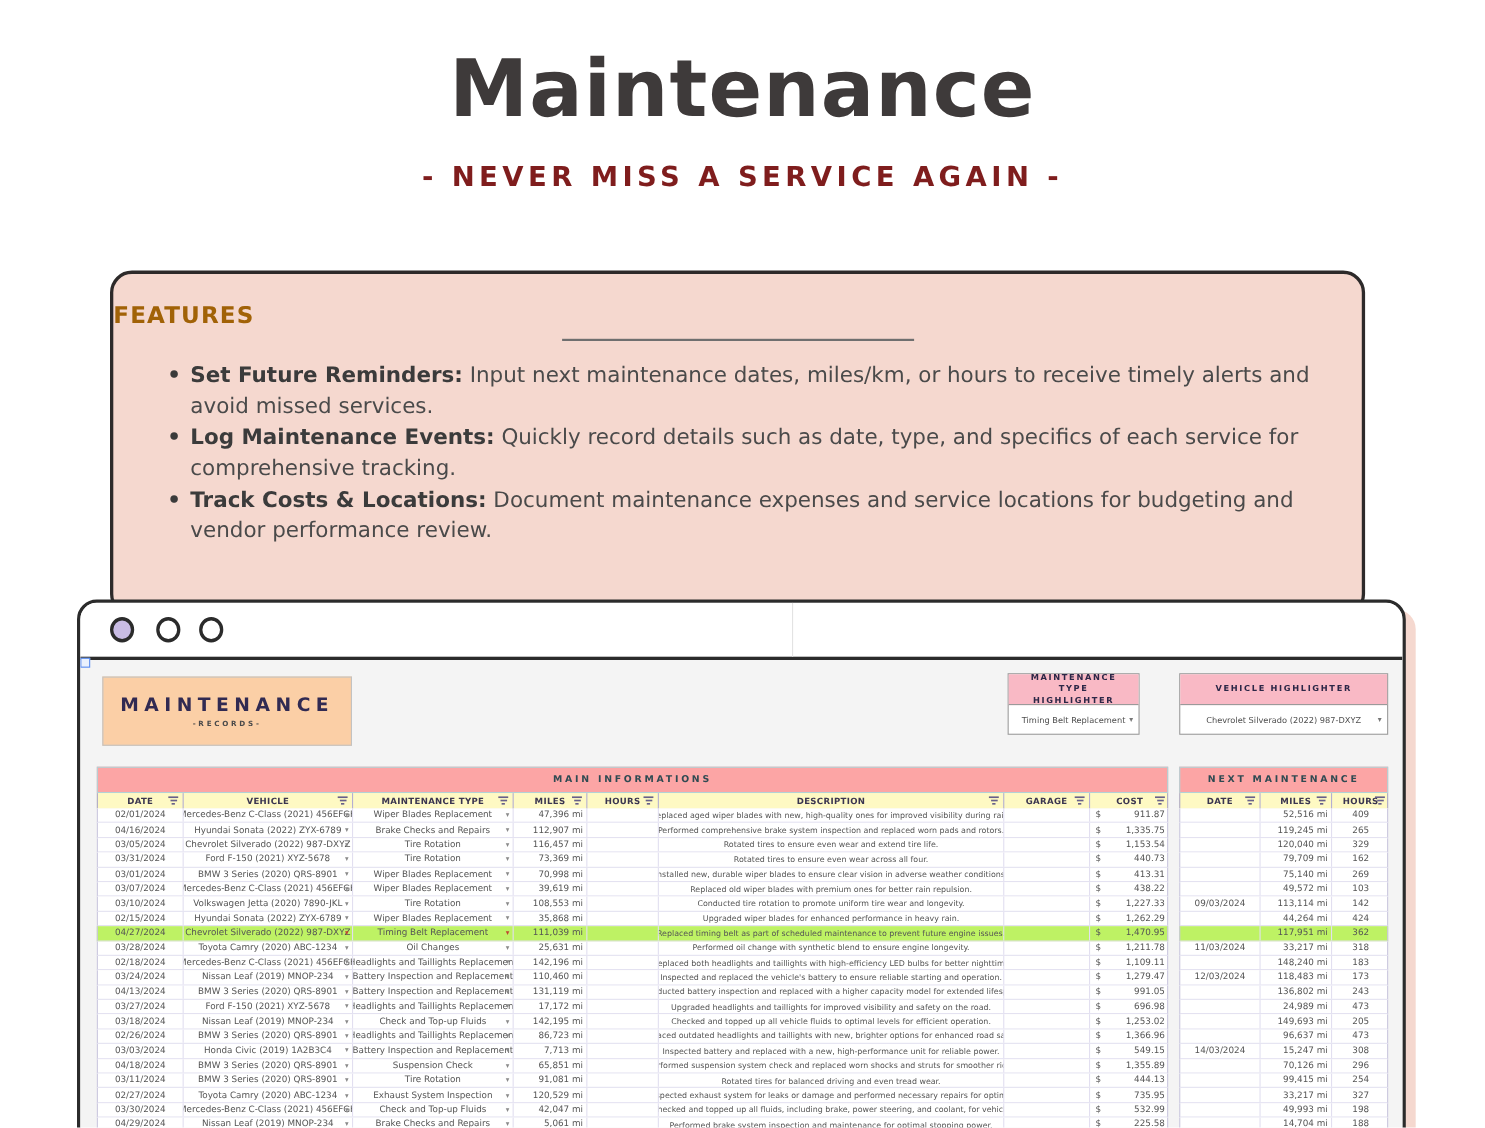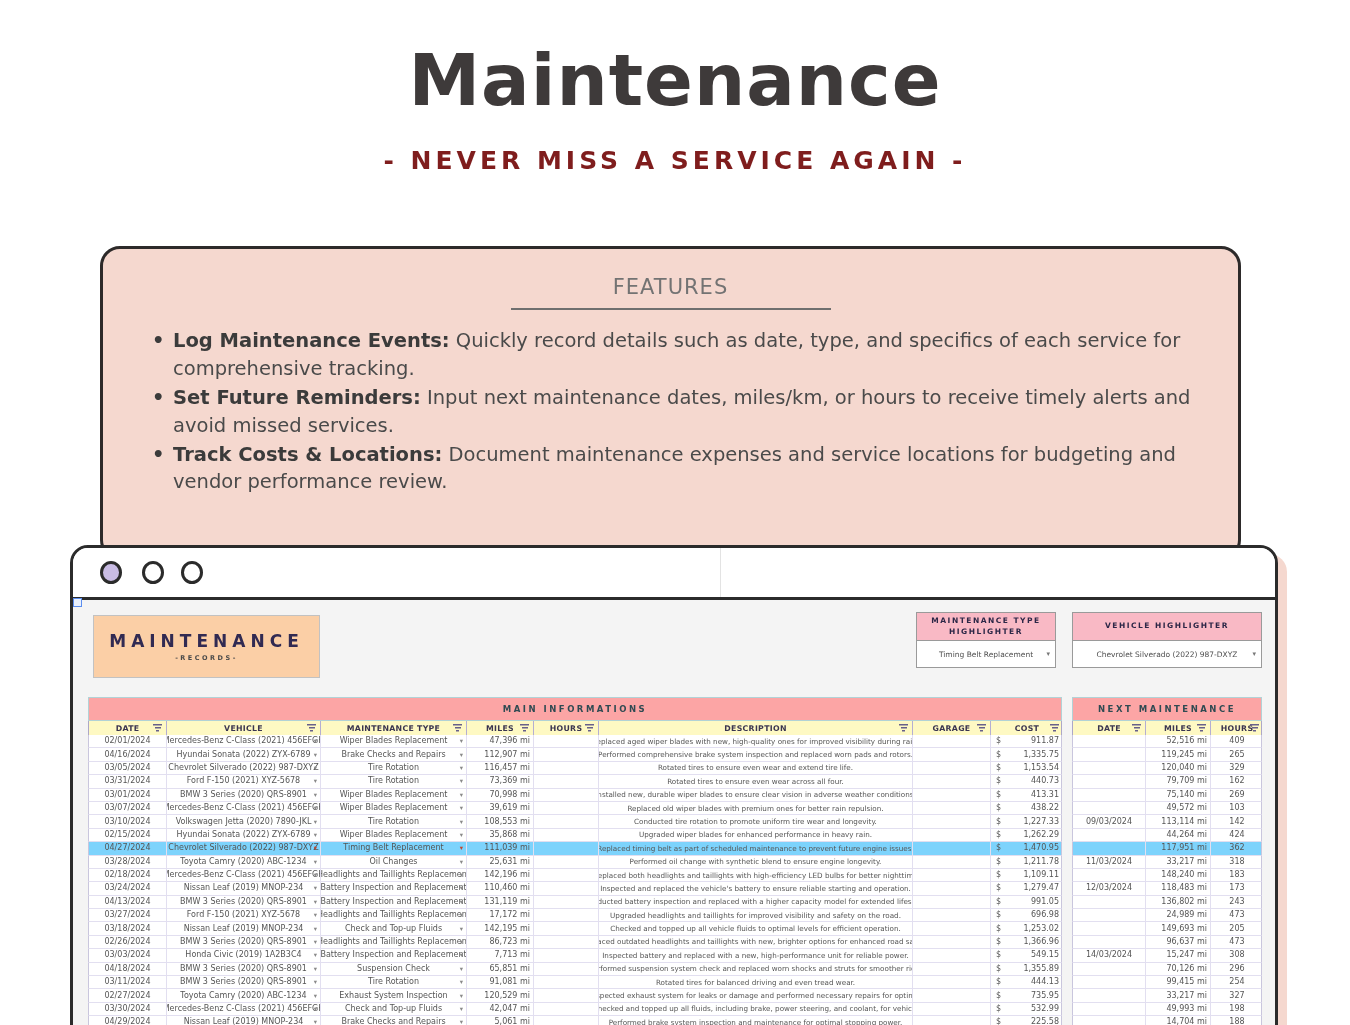--- a/index.html
+++ b/index.html
@@ -8,22 +8,22 @@
 
   
   .hero-title{position:absolute;top:38px;left:0;width:100%;text-align:center;
     font-size:72px;font-weight:bold;color:#3e3a3a;letter-spacing:1px}
   .hero-sub{position:absolute;top:146px;left:0;width:100%;text-align:center;
     font-size:25px;font-weight:bold;color:#7f1d1d;letter-spacing:4px}
 
   
   .features{position:absolute;left:100px;top:246px;width:1141px;height:314px;
     background:#f5d8cf;border:3px solid #2d2a2a;border-radius:20px;z-index:1;overflow:hidden}
-  .features h2{margin-top:26px;text-align:center;font-size:21px;letter-spacing:1px;
-    color:#737373;font-weight:normal}
+  .features h2{margin-top:26px;text-align:left;font-size:21px;letter-spacing:1px;
+    color:#a16207;font-weight:bold}
   .features .rule{width:320px;margin:9px auto 0;border-bottom:2px solid #6f6f6f}
   .features ul{margin:17px 40px 0 46px;list-style:none}
   .features li{font-size:19.5px;color:#4a4a4a;line-height:1.43;padding-left:24px;
     position:relative;margin-bottom:1px}
   .features li::before{content:"\2022";position:absolute;left:3px;top:0;
     color:#3b3b3b;font-weight:bold}
   .features li b{color:#3b3b3b}
 
   
   .window{position:absolute;left:70px;top:545px;width:1208px;height:560px;background:#fff;
@@ -39,21 +39,21 @@
     border:1.5px solid #5b8def;background:#eaf1fd}
 
   
   .logo{position:absolute;left:20px;top:15px;width:227px;height:63px;background:#fbcfa6;
     border:1px solid #c2c2c2;text-align:center}
   .logo .t1{margin-top:15px;font-size:17px;font-weight:bold;letter-spacing:5px;color:#312a52}
   .logo .t2{margin-top:3px;font-size:6.5px;letter-spacing:2.5px;color:#4a4a4a;font-weight:bold}
 
   
   .hilite{position:absolute;top:12px;border:1px solid #9a9a9a;background:#fff}
-  #type-hl{left:843px;width:140px;height:56px}
+  #type-hl{left:843px;width:120px;height:56px}
   #veh-hl{left:999px;width:190px;height:56px}
   .hilite .hd{height:28px;background:#f9b9c5;display:flex;align-items:center;justify-content:center;
     text-align:center;font-size:7.5px;font-weight:bold;letter-spacing:1.5px;color:#2c2747;
     border-bottom:1px solid #9a9a9a;line-height:1.35;padding:0 10px}
   .hilite .bd{height:26px;position:relative;display:flex;align-items:center;justify-content:center;
     font-size:7.5px;color:#4e4e4e}
   .hilite .bd .dd-caret{position:absolute;right:5px;color:#777;font-size:7px}
 
   
   .section{position:absolute}
@@ -76,40 +76,40 @@
     border-right:1px solid #c9c6dd;border-bottom:1px solid #e2dff0}
   .tcell{position:relative;border-right:1px solid #e2dff0;font-size:8px;color:#555;
     display:flex;align-items:center;justify-content:center;overflow:hidden;
     white-space:nowrap;flex:none;line-height:1}
   .tcell:last-child{border-right:none}
   .tcell.right{justify-content:flex-end;padding-right:3px}
   .tcell.desc{font-size:7.2px;padding:0 2px}
   .tcell.cost{justify-content:space-between;padding:0 4px 0 5px}
   .cell-caret{position:absolute;right:3px;top:50%;transform:translateY(-50%);
     color:#8a8a8a;font-size:6.5px}
-  .trow.hl{background:#7dd3fc}
+  .trow.hl{background:#bef264}
   .trow.hl .cell-caret{color:#c0462f}
 
   
   .mt.c0{width:78px}.mt.c1{width:154px}.mt.c2{width:146px}.mt.c3{width:67px}
   .mt.c4{width:65px}.mt.c5{width:314px}.mt.c6{width:78px}.mt.c7{width:72px}
   .nt.c0{width:73px}.nt.c1{width:65px}.nt.c2{width:52px}
 </style>
 </head>
 <body>
 
 <div class="hero-title">Maintenance</div>
 <div class="hero-sub">- NEVER MISS A SERVICE AGAIN -</div>
 
 <section class="features">
   <h2>FEATURES</h2>
   <div class="rule"></div>
   <ul id="features-list">
+      <li><b>Set Future Reminders:</b><span> Input next maintenance dates, miles/km, or hours to receive timely alerts and avoid missed services.</span></li>
       <li><b>Log Maintenance Events:</b><span> Quickly record details such as date, type, and specifics of each service for comprehensive tracking.</span></li>
-      <li><b>Set Future Reminders:</b><span> Input next maintenance dates, miles/km, or hours to receive timely alerts and avoid missed services.</span></li>
       <li><b>Track Costs &amp; Locations:</b><span> Document maintenance expenses and service locations for budgeting and vendor performance review.</span></li>
     </ul>
 </section>
 
 <div class="window">
   <div class="titlebar">
     <span class="dot dot1"></span>
     <span class="dot dot2"></span>
     <span class="dot dot3"></span>
     <span class="seam"></span>

